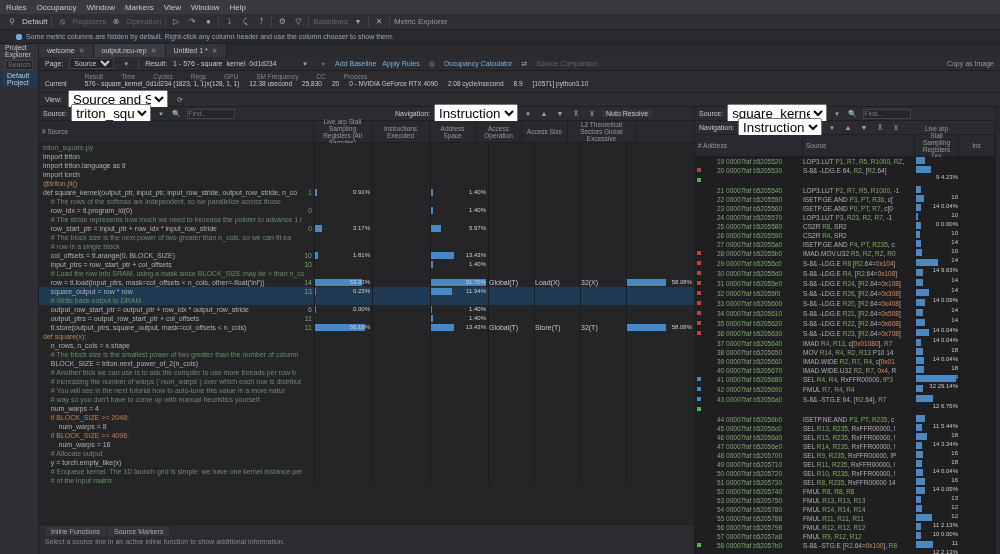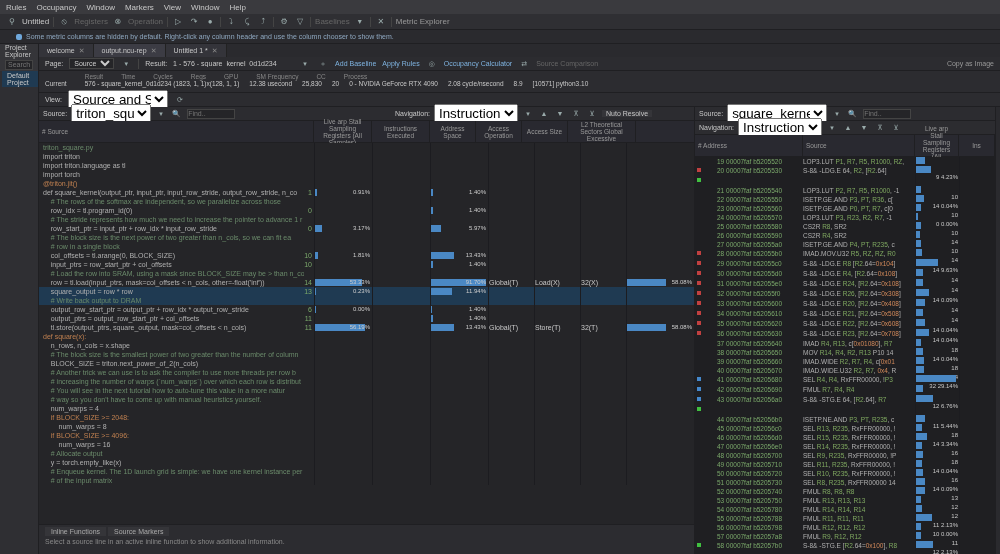--- a/index.html
+++ b/index.html
@@ -76,21 +76,21 @@
     <span>Occupancy</span>
     <span>Window</span>
     <span>Markers</span>
     <span>View</span>
     <span>Window</span>
     <span>Help</span>
   </div>
 
 <div class="toolbar1">
   <span class="tbicon">⚲</span>
-  <span>Untitled</span>
+  <span>Default</span>
   <span class="sep"></span>
   <span class="tbicon">⦸</span>
   <span style="color:#666">Registers</span>
   <span class="tbicon">⊗</span>
   <span style="color:#666">Operation</span>
   <span class="sep"></span>
   <span class="tbicon">▷</span>
   <span class="tbicon">↷</span>
   <span class="tbicon">●</span>
   <span class="sep"></span>

